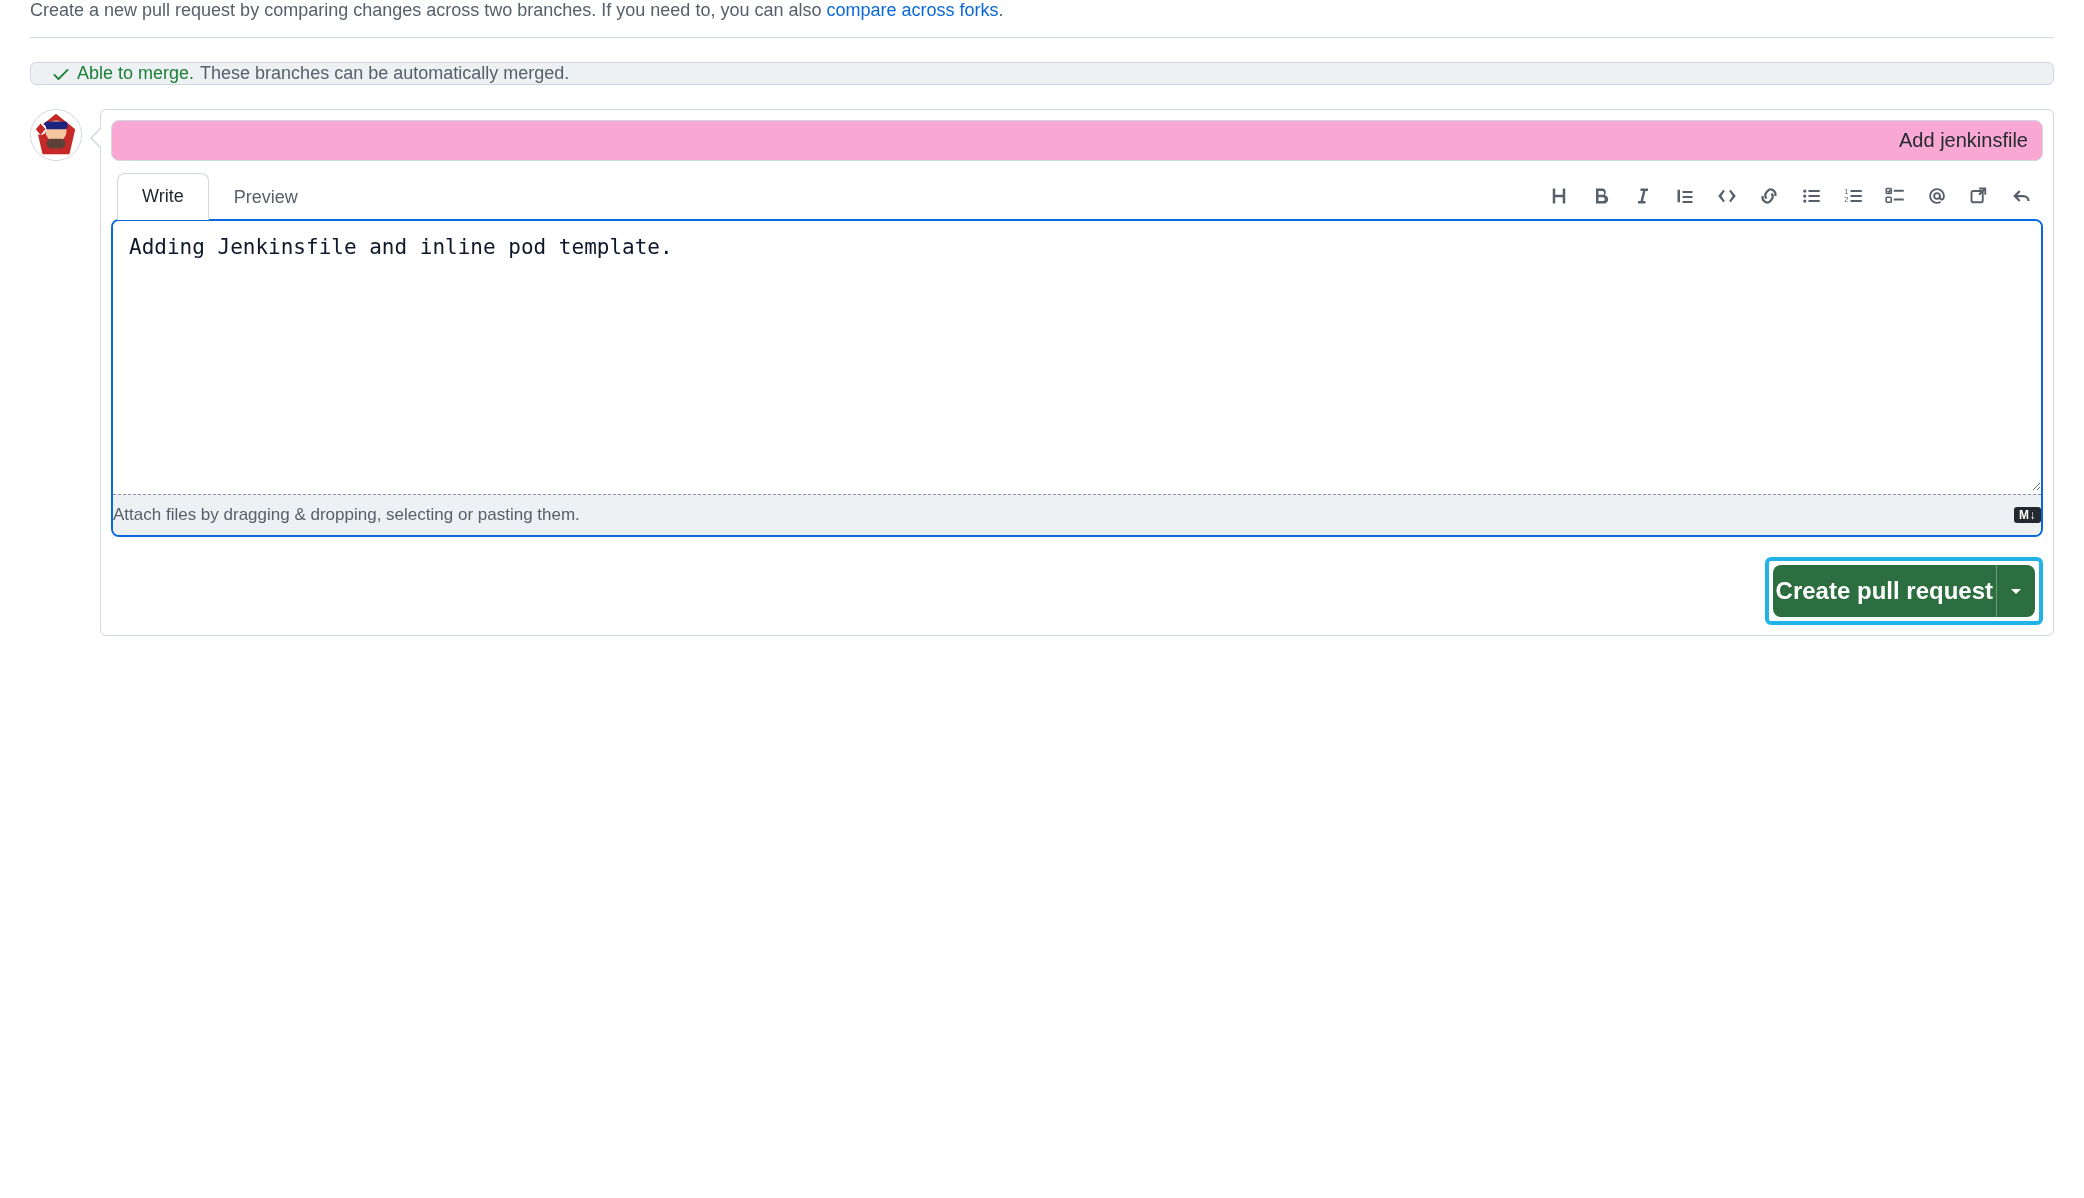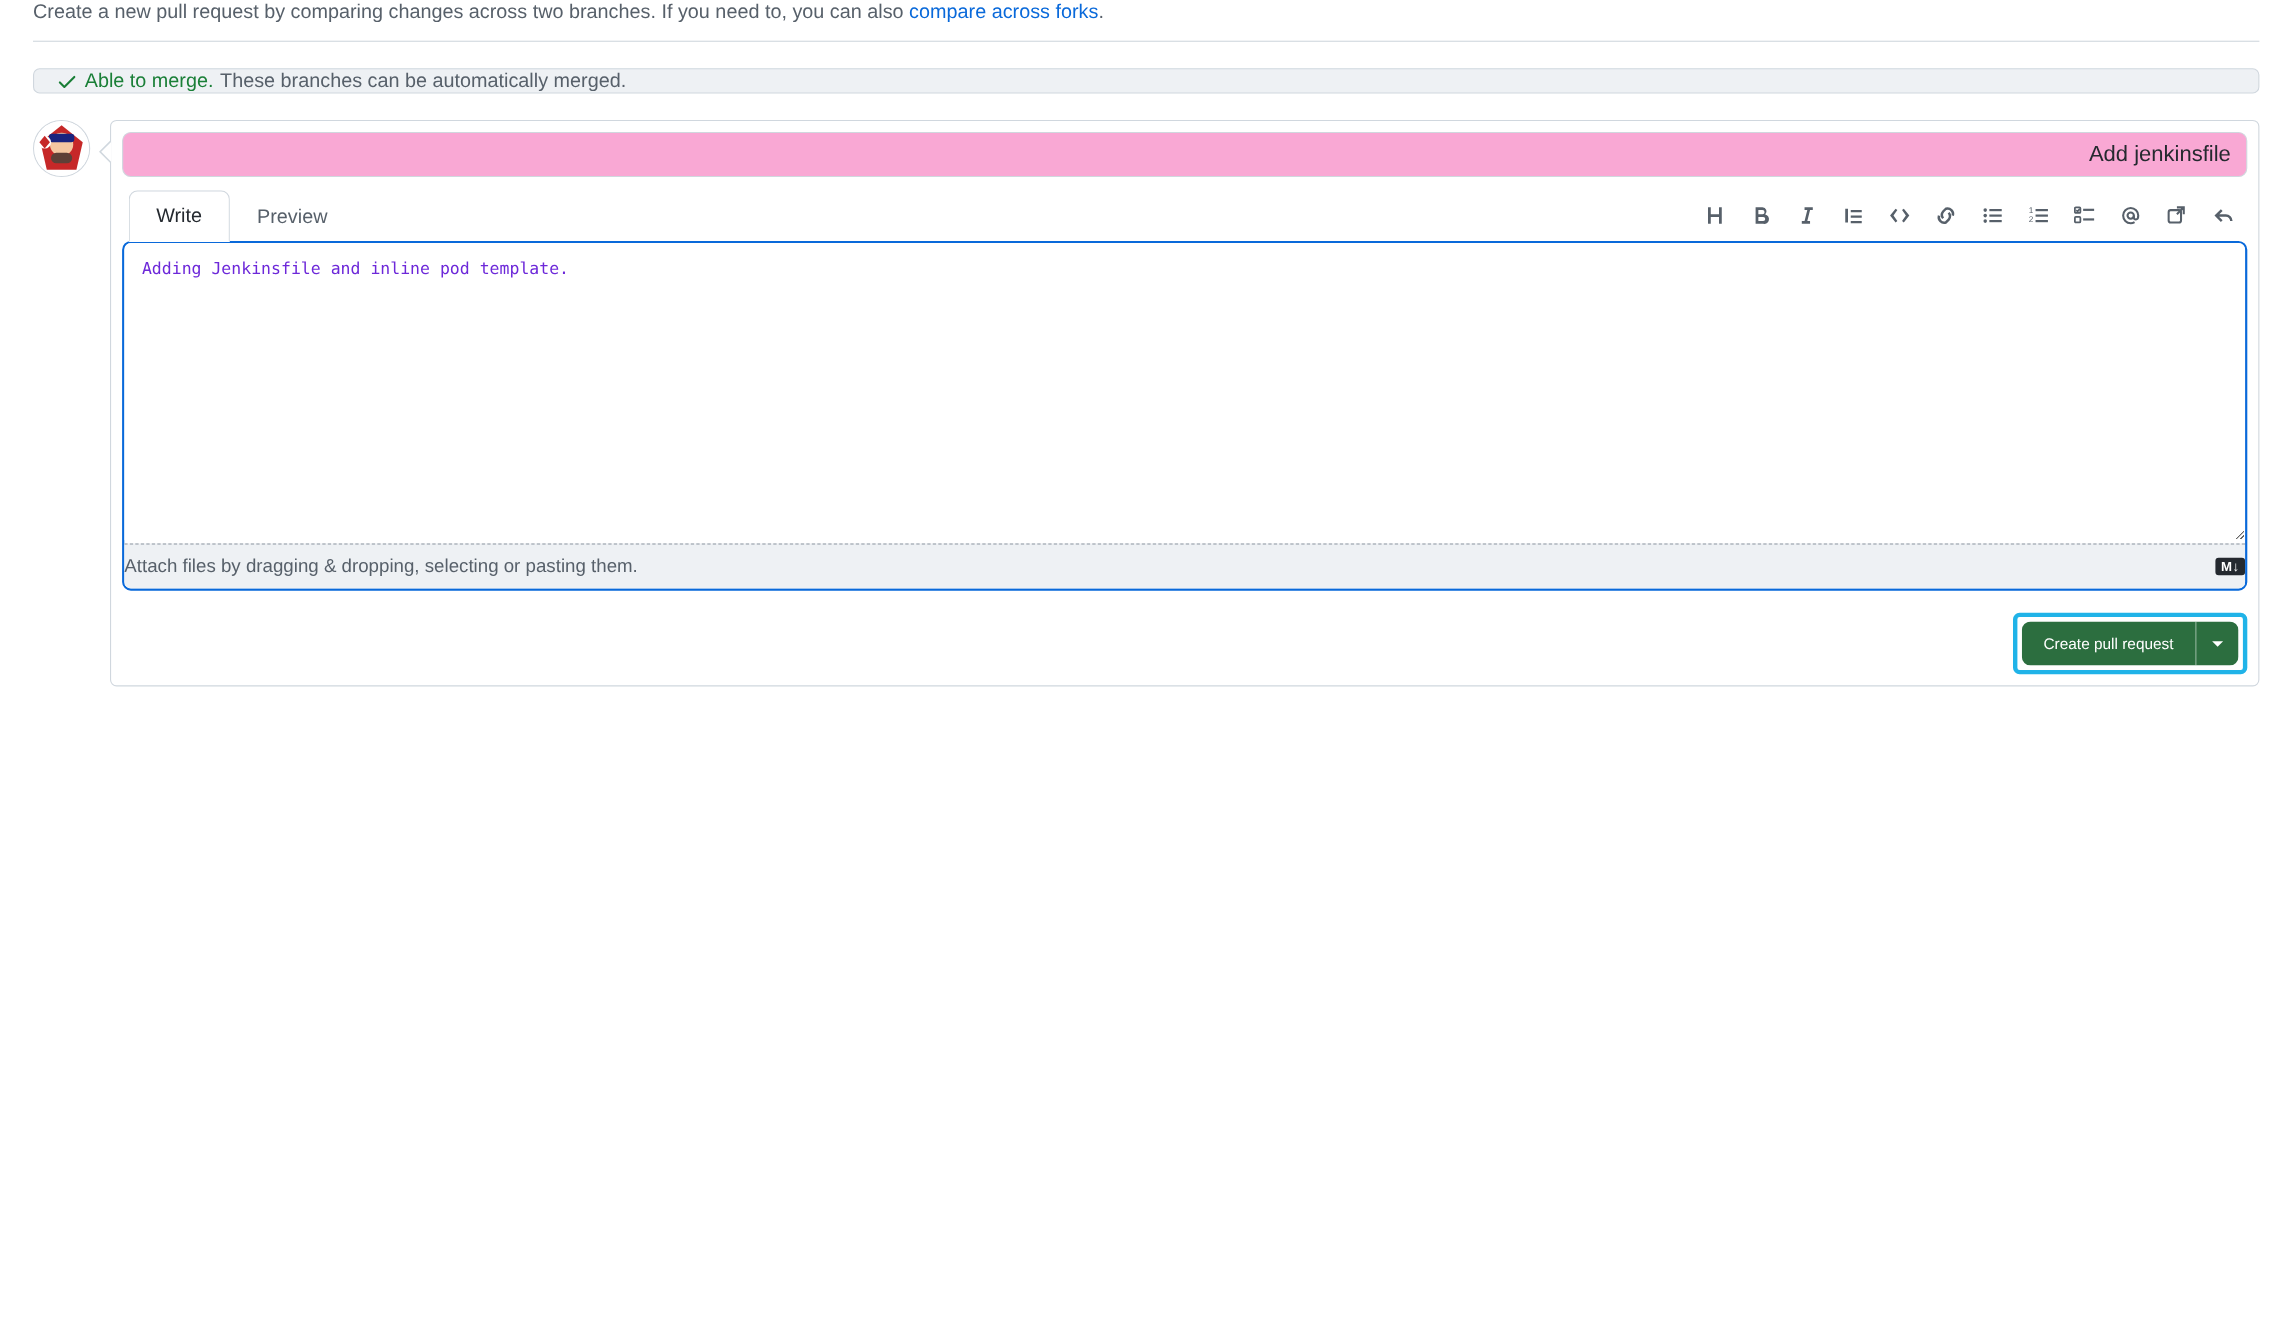--- a/index.html
+++ b/index.html
@@ -187,25 +187,25 @@
     border: 2px solid #0969da;
     border-radius: 8px;
     overflow:hidden;
   }
   .editor {
     width: 100%;
     min-height: 270px;
     border: none;
     padding: 14px 16px;
     font-family: ui-monospace, SFMono-Regular, "SF Mono", Menlo, Consolas, monospace;
-    font-size: 15px;
+    font-size: 21px;
     resize: vertical;
     outline: none;
     background: #fff;
-    color:#6d28d9;
+    color:#0f172a;
   }
   .attach-bar {
     border-top: 1px dashed #8c959f;
     background: #eef1f4;
     padding: 10px 0;
     font-size: 17px;
     color: #57606a;
     display: flex;
     justify-content: space-between;
     align-items:center;
@@ -231,23 +231,23 @@
     display: inline-flex;
   }
   .create-btn-group {
     display: flex;
     border-radius: 8px;
     overflow: hidden;
   }
   .create-btn {
     background: #2c6e3f;
     color: #fff;
-    font-size: 14px;
-    font-weight: 400;
-    padding: 12px 20px;
+    font-size: 24px;
+    font-weight: 700;
+    padding: 12px 3px;
     border: none;
     cursor: pointer;
   }
   .create-dd {
     background: #2c6e3f;
     color: #fff;
     border: none;
     border-left: 1px solid rgba(255,255,255,0.3);
     padding: 0 14px;
     cursor: pointer;

